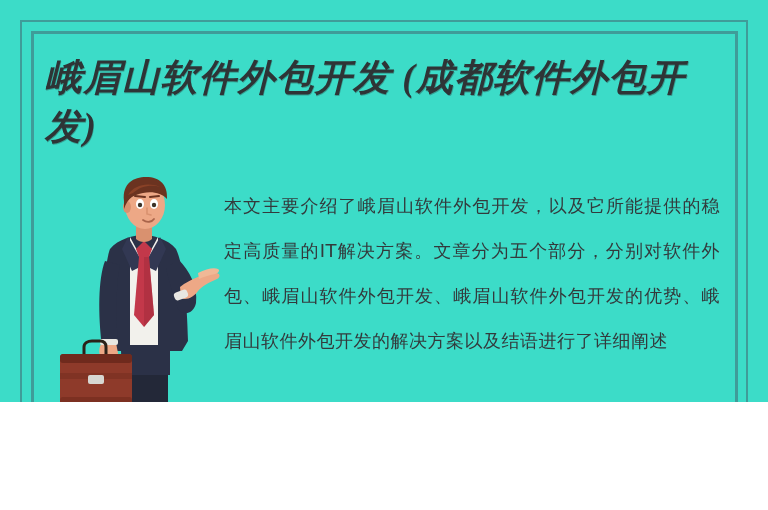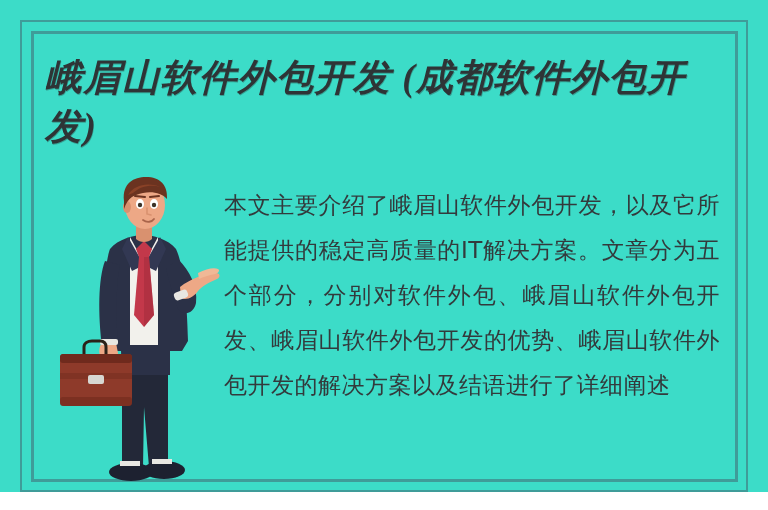--- a/index.html
+++ b/index.html
@@ -9,21 +9,21 @@
   body {
     width: 768px;
     height: 510px;
     overflow: hidden;
     font-family: "Liberation Sans", "DejaVu Sans", sans-serif;
   }
 
   #poster {
     position: relative;
     width: 768px;
-    height: 492px;
+    height: 402px;
     background: #3cdcc8;
     overflow: hidden;
   }
 
   
   .frame-outer {
     position: absolute;
     left: 20px;
     top: 20px;
     width: 728px;
@@ -61,21 +61,21 @@
   }
 
   
   .body-text {
     position: absolute;
     left: 224px;
     top: 183px;
     width: 496px;
     color: #333a3c;
     font-family: "DejaVu Sans", "Liberation Sans", sans-serif;
-    font-size: 23px;
+    font-size: 18px;
     line-height: 45px;
     letter-spacing: 0.5px;
     text-align: justify;
     text-justify: inter-character;
   }
 
   
   .illustration {
     position: absolute;
     left: 48px;

